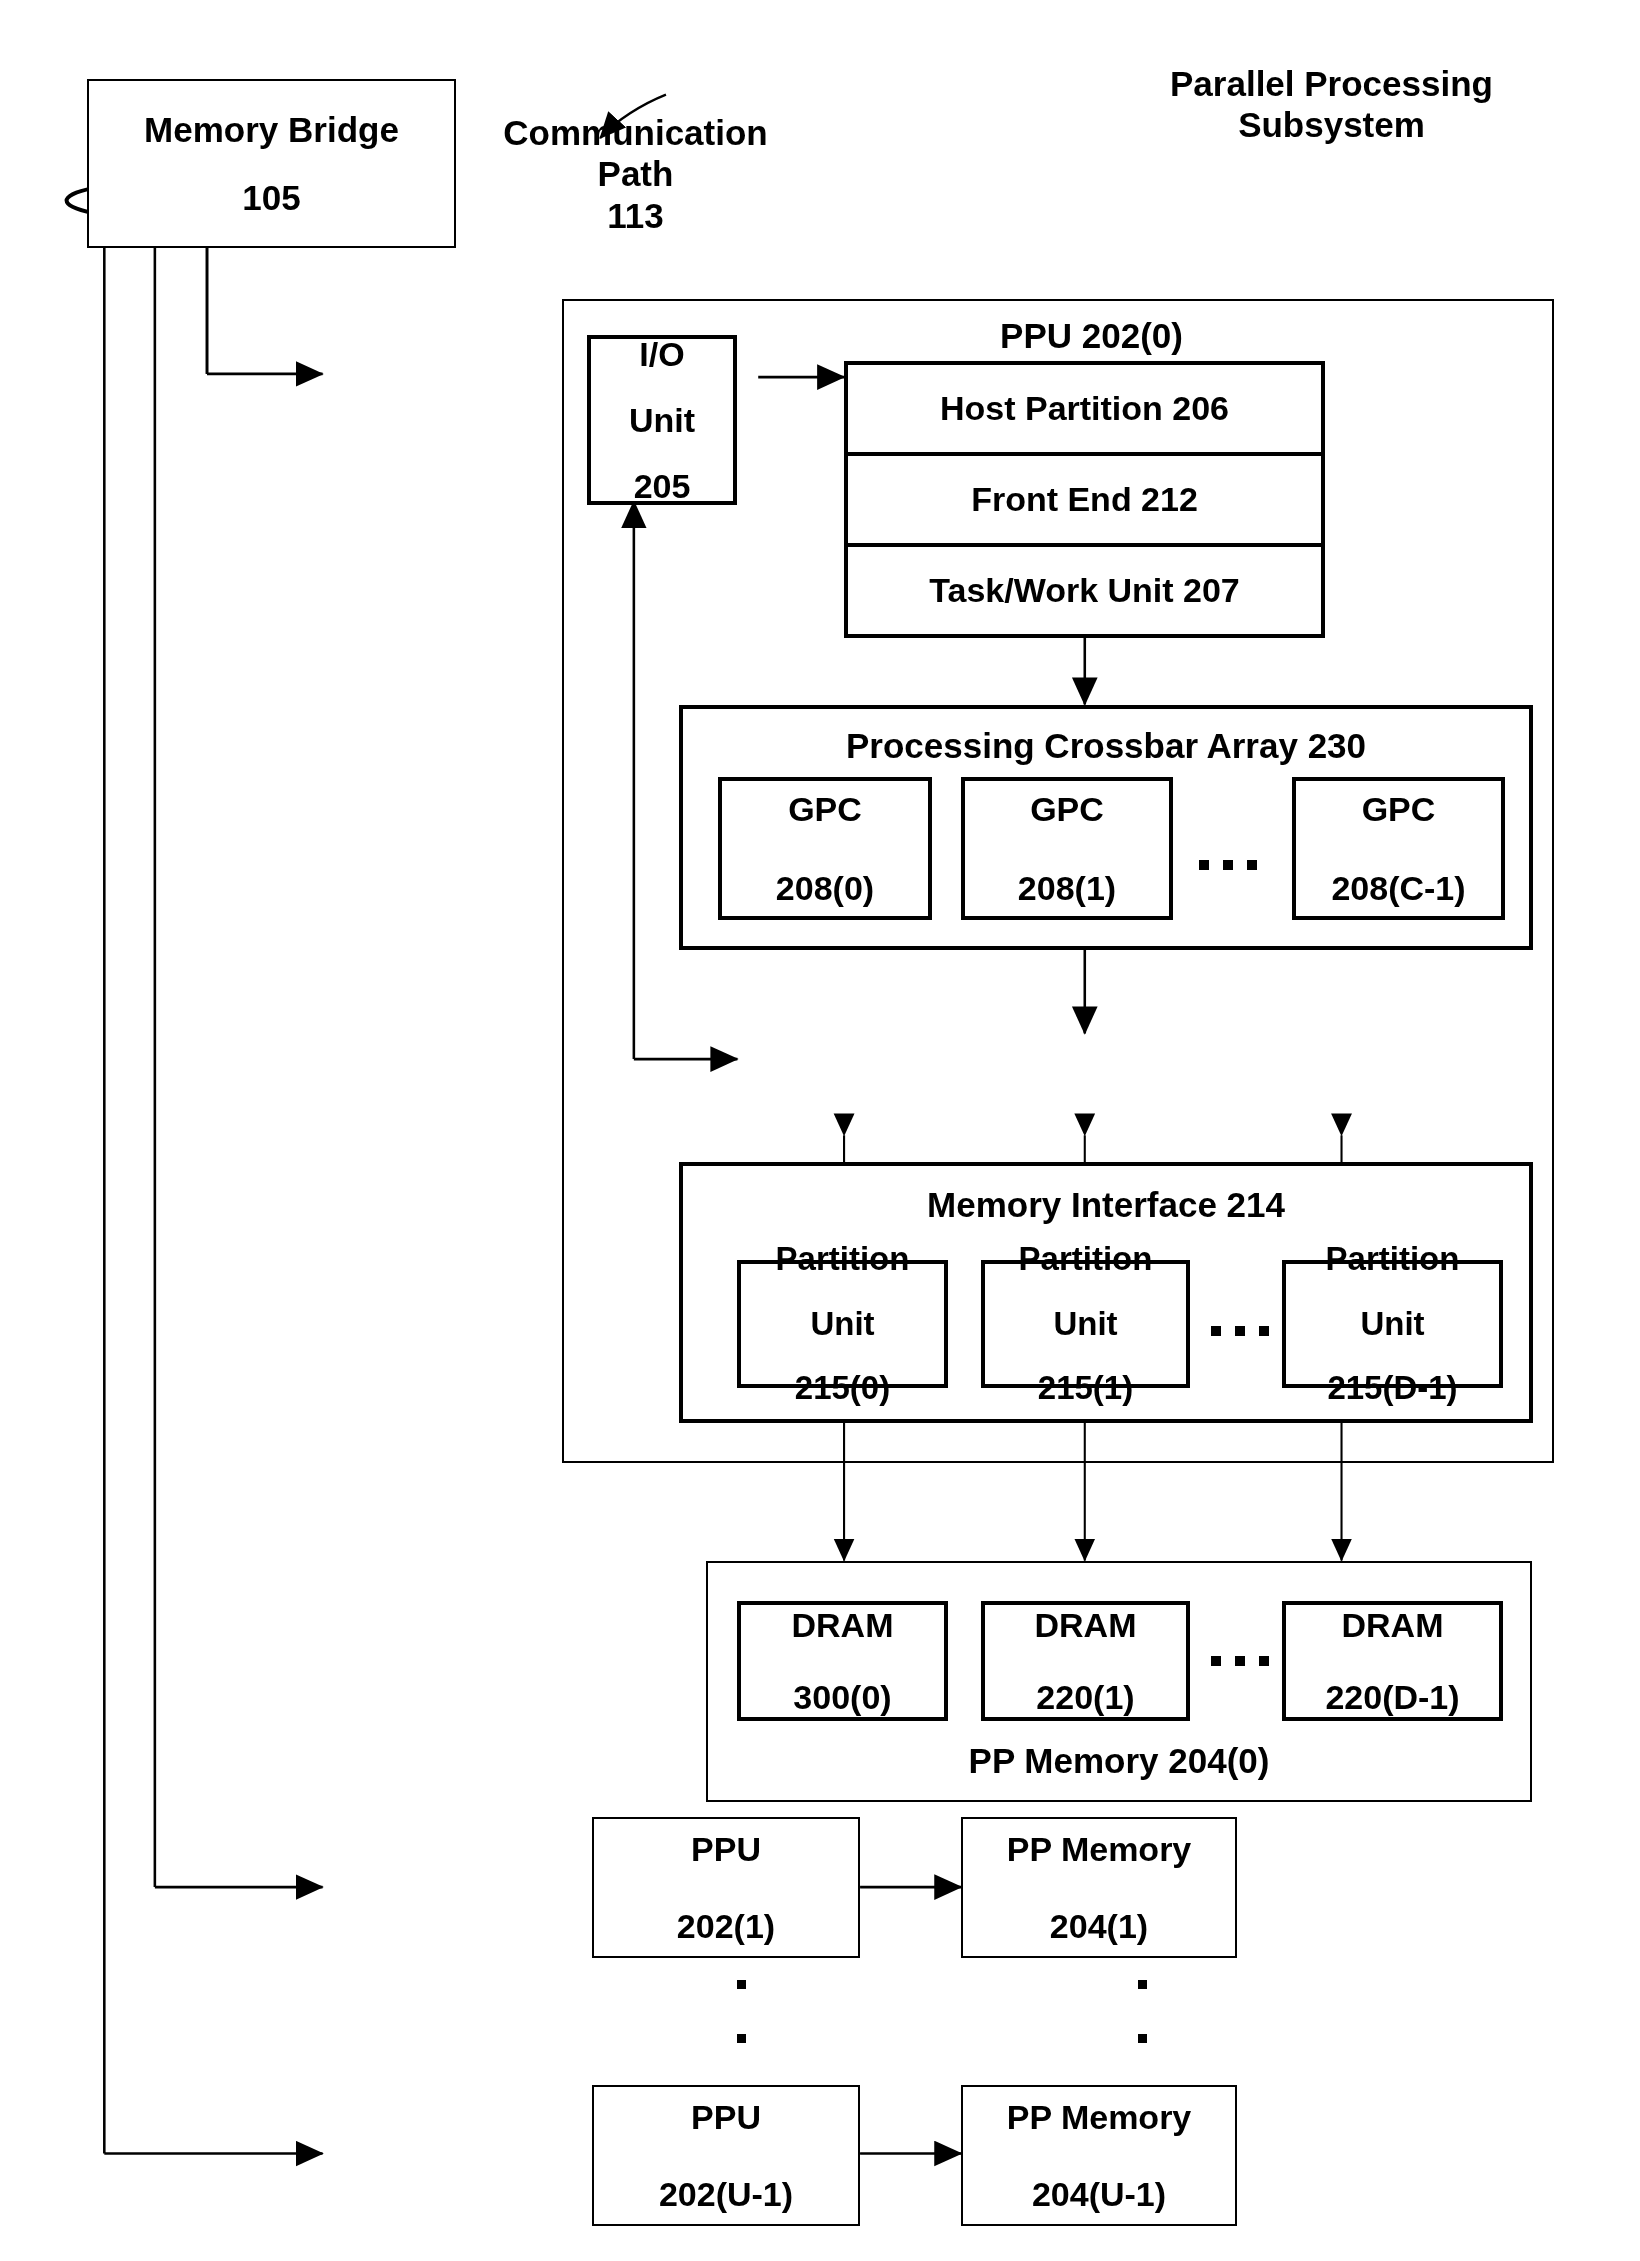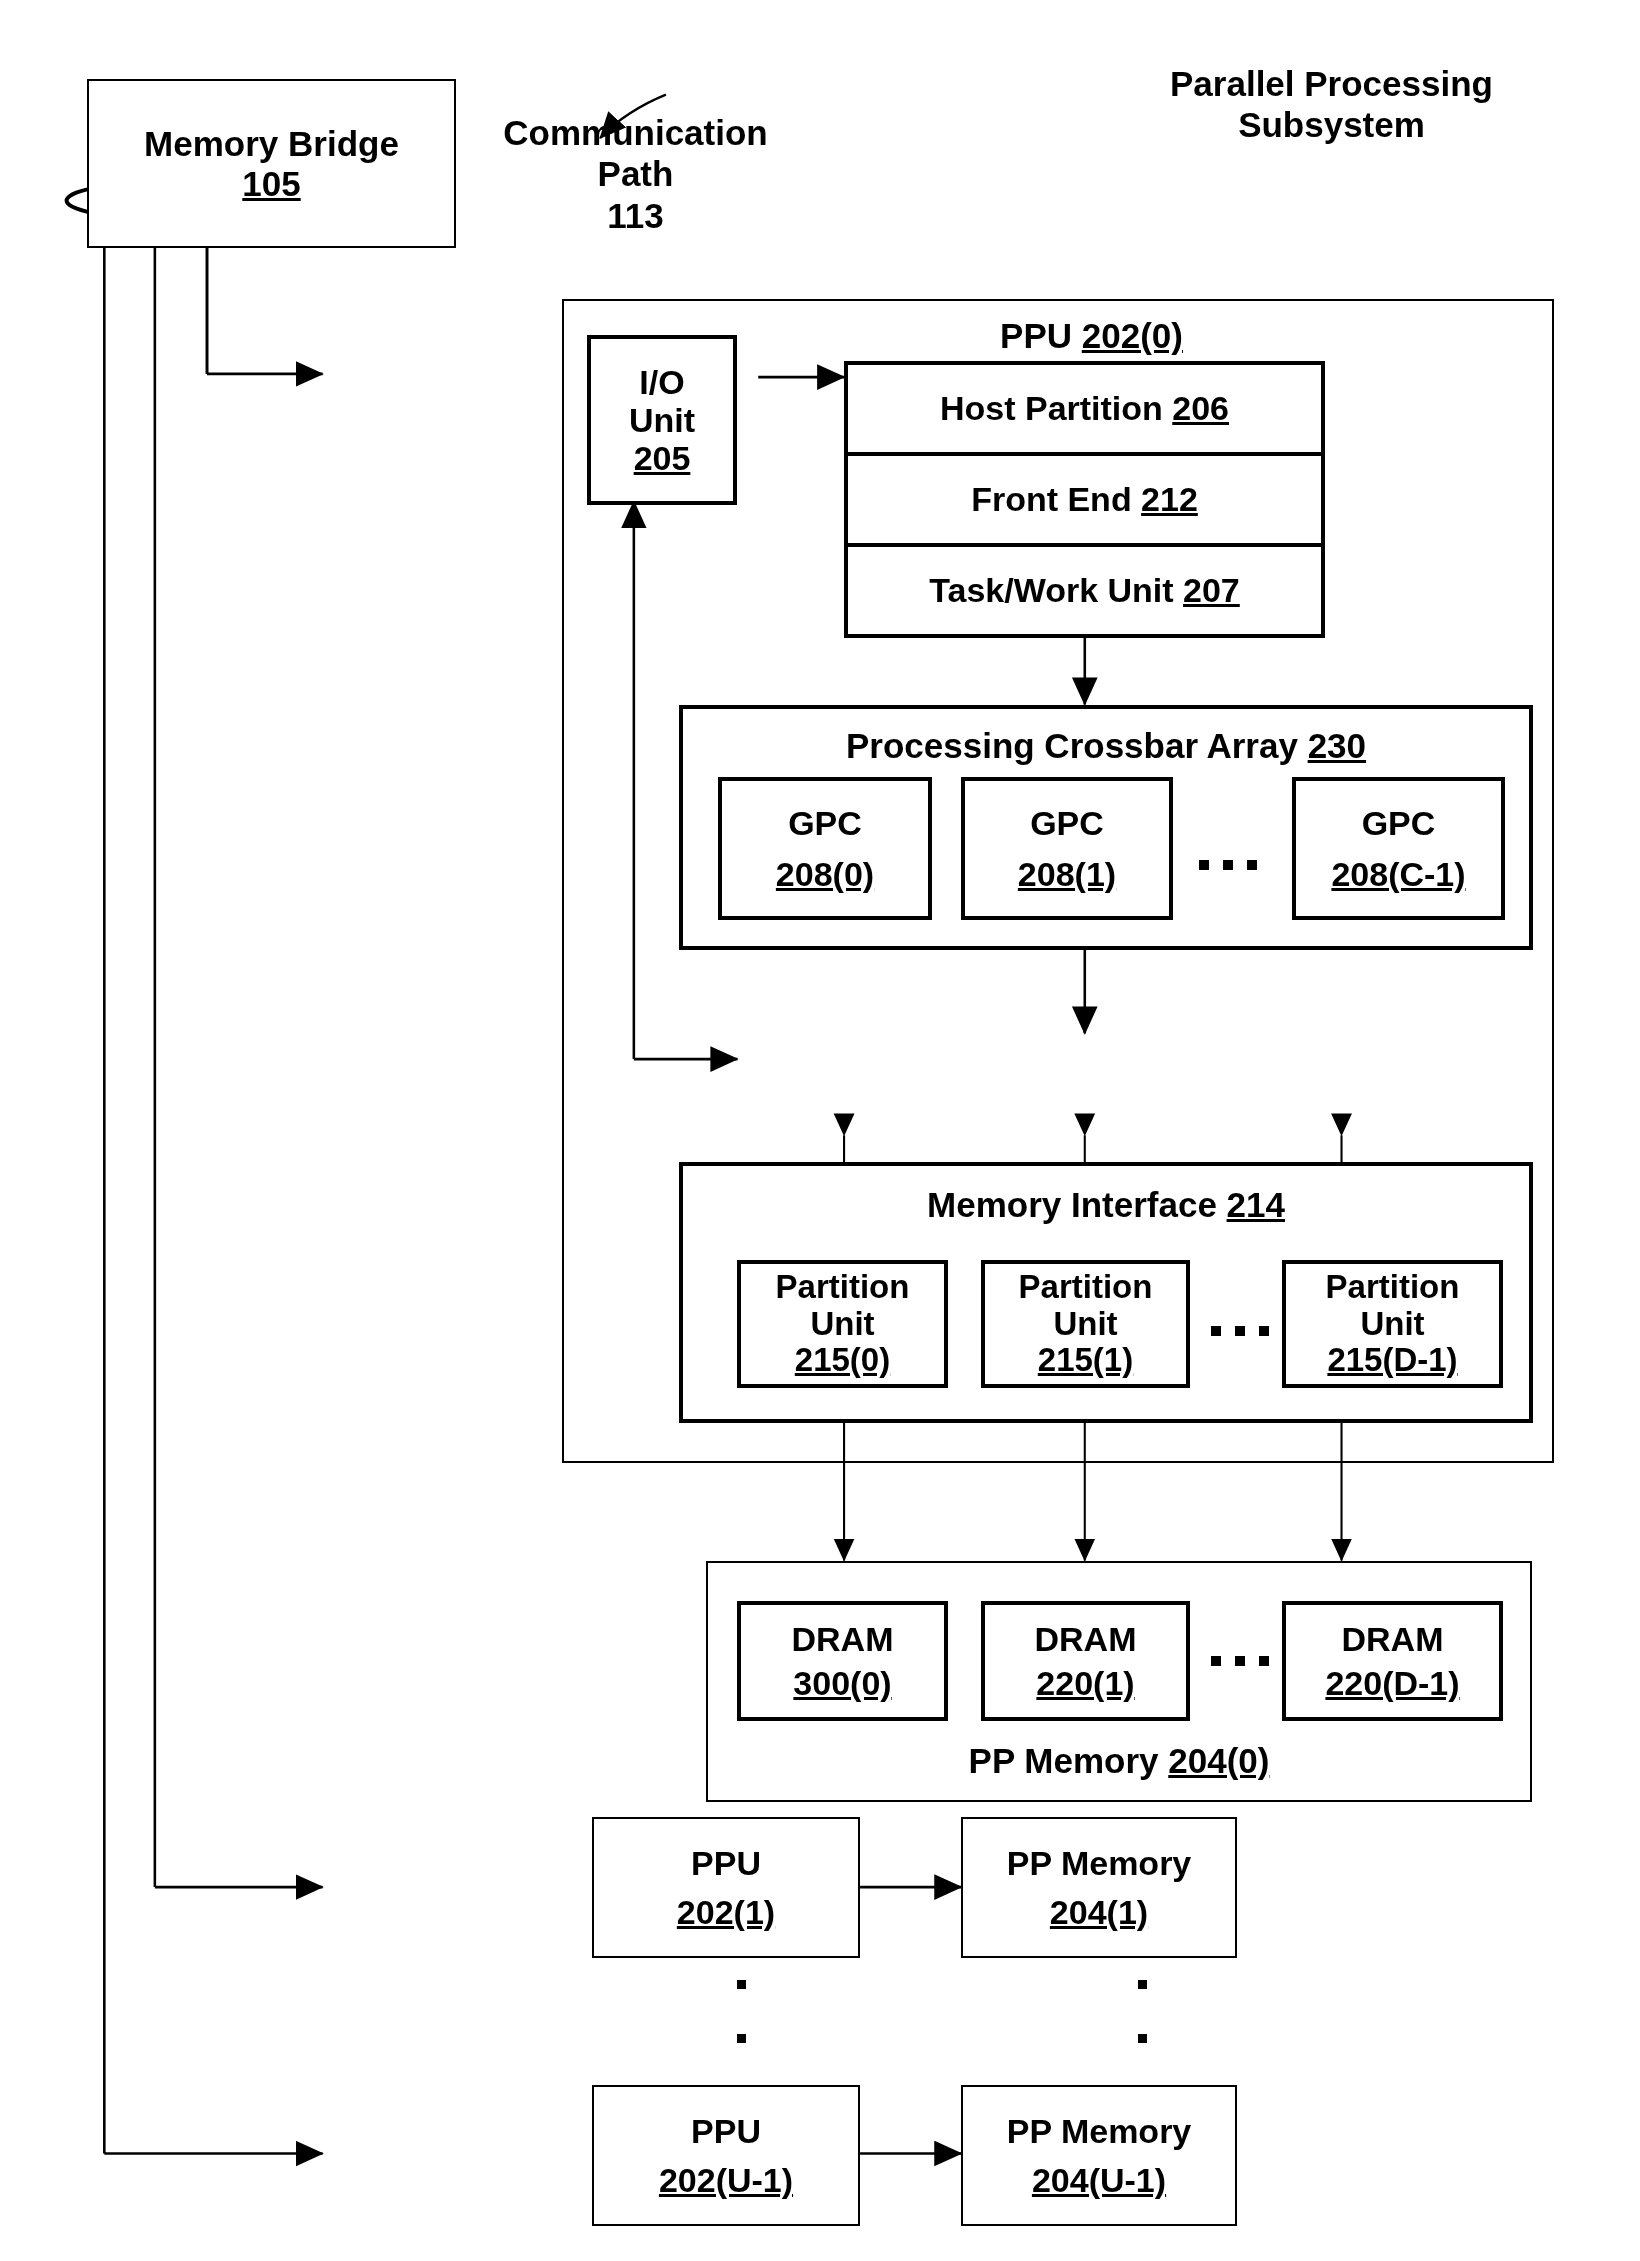--- a/index.html
+++ b/index.html
@@ -21,30 +21,31 @@
     position: absolute;
     border: 3.2px solid #000;
     background: #fff;
     box-sizing: border-box;
     display: flex;
     flex-direction: column;
     align-items: center;
     justify-content: center;
     text-align: center;
     line-height: 1.12;
+    gap: 28px;
   }
   .box.thin { border-width: 2.4px; }
   .box.thick { border-width: 4px; }
   .lbl {
     position: absolute;
     text-align: center;
     line-height: 1.18;
     white-space: nowrap;
   }
-  .u { text-decoration: underline; text-underline-offset: 2.4px; text-align: right; }
+  .u { text-underline-offset: 2.4px; text-align: right; }
   svg.wires {
     position: absolute;
     left: 0; top: 0;
     width: 1640px;
     height: 2261px;
     pointer-events: none;
   }
   .ln { stroke: #000; stroke-width: 3.2; fill: none; }
   .ln-thin { stroke: #000; stroke-width: 2.6; fill: none; }
   .ell { stroke: #000; stroke-width: 5; fill: none; }

